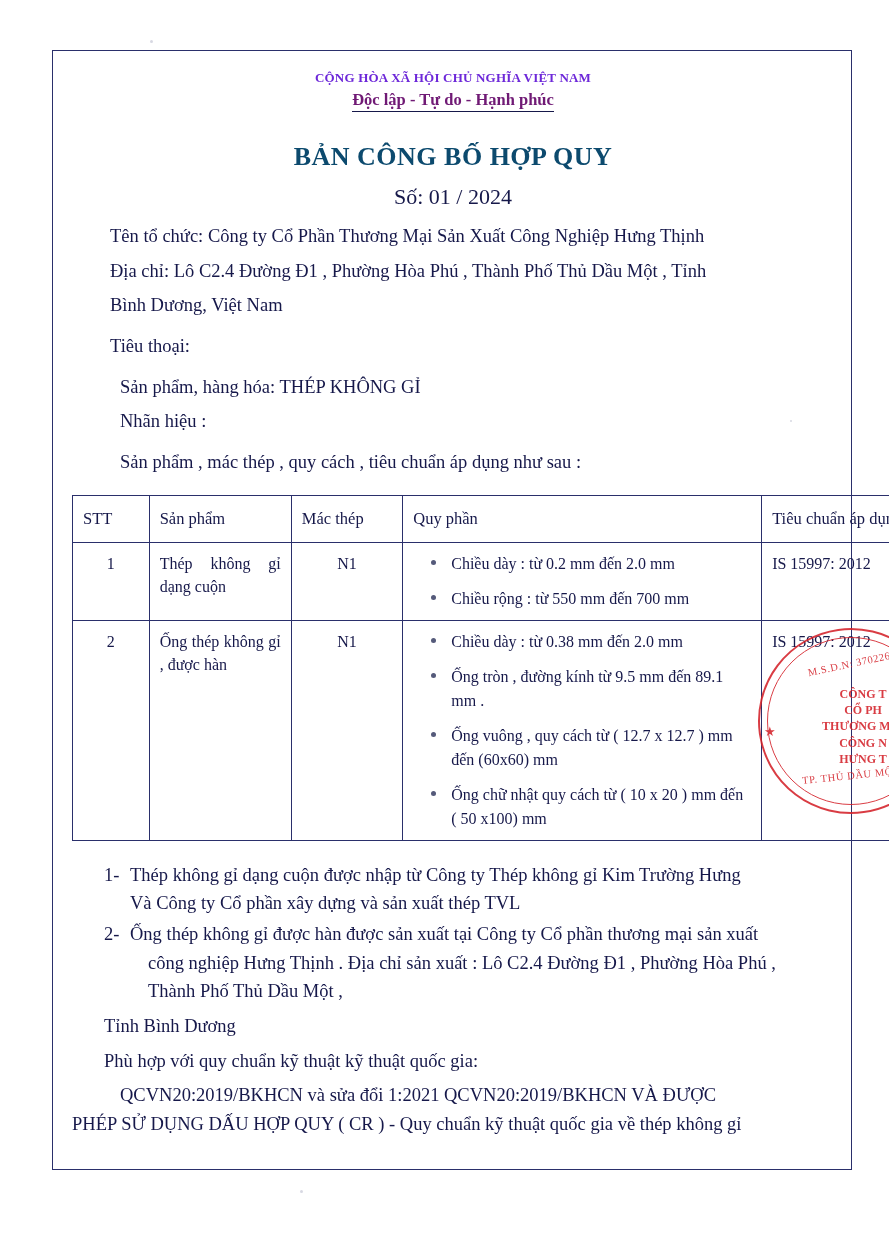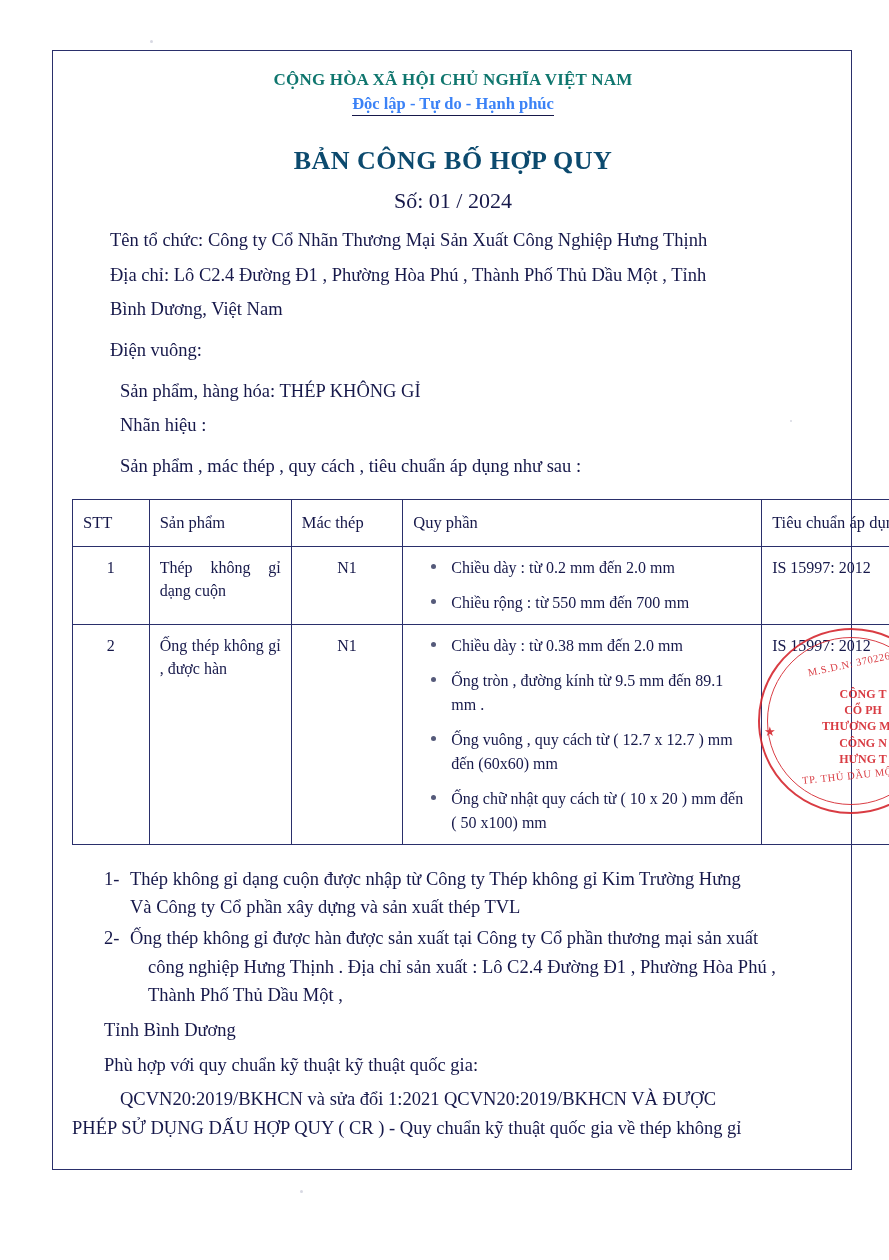--- a/index.html
+++ b/index.html
@@ -35,29 +35,29 @@
     position: absolute;
     left: 72px;
     top: 62px;
     width: 762px;
     box-sizing: border-box;
   }
   .center { text-align: center; }
 
   .natl-title {
     font-weight: bold;
-    font-size: 17px;
+    font-size: 13px;
     letter-spacing: 0.2px;
-    color: #0f766e;
+    color: #6d28d9;
     margin-top: 8px;
   }
   .natl-sub {
     font-weight: bold;
     font-size: 16.5px;
-    color: #3b82f6;
+    color: #701a75;
     margin-top: 4px;
     display: inline-block;
     border-bottom: 1.4px solid #16184a;
     padding-bottom: 1px;
   }
   .doc-title {
     font-weight: bold;
     font-size: 26px;
     color: #0c4a6e;
     margin-top: 30px;
@@ -234,25 +234,25 @@
   <div class="content">
 
     <div class="center">
       <div class="natl-title">CỘNG HÒA XÃ HỘI CHỦ NGHĨA VIỆT NAM</div>
       <div><span class="natl-sub">Độc lập - Tự do - Hạnh phúc</span></div>
       <div class="doc-title">BẢN CÔNG BỐ HỢP QUY</div>
       <div class="doc-number">Số: 01 / 2024</div>
     </div>
 
     <div class="para indent">
-      <span>Tên tổ chức: </span><span>Công ty Cổ Nhãn Thương Mại Sản Xuất Công Nghiệp Hưng Thịnh</span>
+      <span>Tên tổ chức: </span><span>Công ty Cổ Phần Thương Mại Sản Xuất Công Nghiệp Hưng Thịnh</span>
     </div>
     <div class="para indent tight">Địa chỉ: Lô C2.4 Đường Đ1 , Phường Hòa Phú , Thành Phố Thủ Dầu Một , Tỉnh</div>
     <div class="para indent tight">Bình Dương, Việt Nam</div>
-    <div class="para indent">Điện vuông:</div>
+    <div class="para indent">Tiêu thoại:</div>
 
     <div class="para indent2">
       <span>Sản phẩm, hàng hóa: </span><span class="bold">THÉP KHÔNG GỈ</span>
     </div>
     <div class="para indent2 tight">Nhãn hiệu :</div>
     <div class="para indent2">Sản phẩm , mác thép , quy cách , tiêu chuẩn áp dụng như sau :</div>
 
     <table class="spec">
       <thead>
         <tr>

